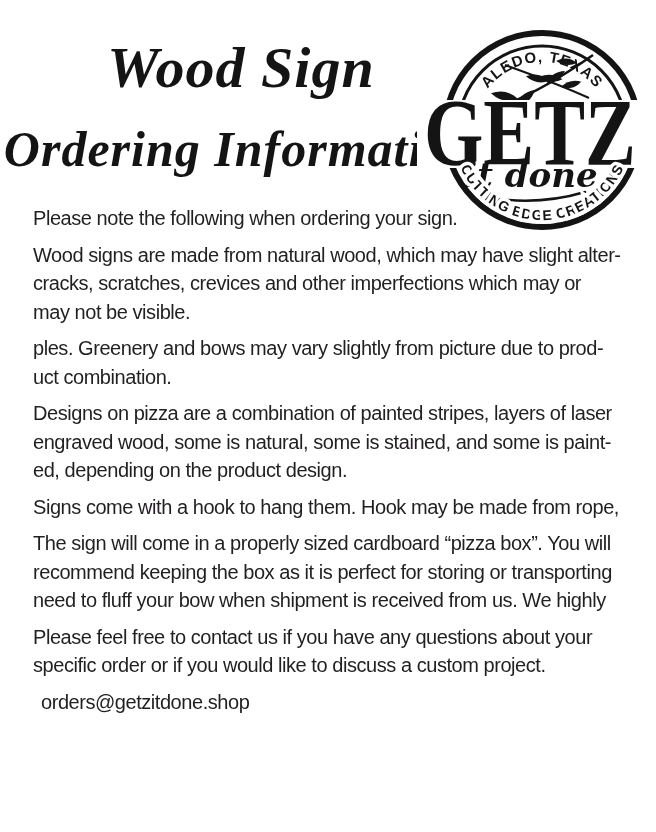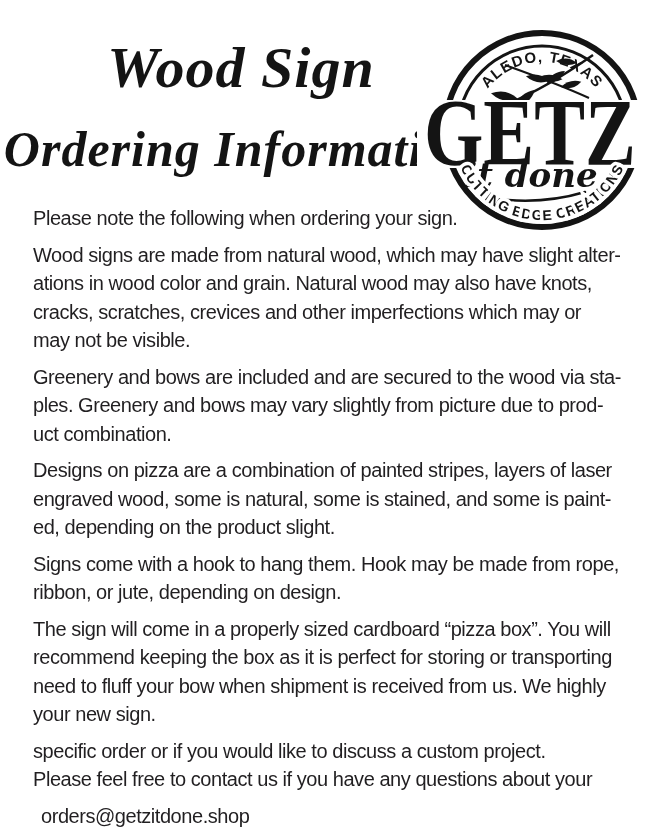--- a/index.html
+++ b/index.html
@@ -100,50 +100,46 @@
   </div>
 
   <main class="body-text">
 
     <p class="para">
       <span class="line">Please note the following when ordering your sign.</span>
     </p>
 
     <p class="para">
       <span class="line">Wood signs are made from natural wood, which may have slight alter-</span>
-      <span class="line">ations in wood color and grain. Natural wood may also have knots,</span>
       <span class="line">cracks, scratches, crevices and other imperfections which may or</span>
       <span class="line">may not be visible.</span>
     </p>
 
     <p class="para">
-      <span class="line">Greenery and bows are included and are secured to the wood via sta-</span>
       <span class="line">ples. Greenery and bows may vary slightly from picture due to prod-</span>
       <span class="line">uct combination.</span>
     </p>
 
     <p class="para">
       <span class="line">Designs on pizza are a combination of painted stripes, layers of laser</span>
       <span class="line">engraved wood, some is natural, some is stained, and some is paint-</span>
-      <span class="line">ed, depending on the product slight.</span>
+      <span class="line">ed, depending on the product design.</span>
     </p>
 
     <p class="para">
       <span class="line">Signs come with a hook to hang them. Hook may be made from rope,</span>
-      <span class="line">ribbon, or jute, depending on design.</span>
     </p>
 
     <p class="para">
       <span class="line">The sign will come in a properly sized cardboard “pizza box”. You will</span>
       <span class="line">recommend keeping the box as it is perfect for storing or transporting</span>
       <span class="line">need to fluff your bow when shipment is received from us. We highly</span>
-      <span class="line">your new sign.</span>
     </p>
 
     <p class="para">
+      <span class="line">Please feel free to contact us if you have any questions about your</span>
       <span class="line">specific order or if you would like to discuss a custom project.</span>
-      <span class="line">Please feel free to contact us if you have any questions about your</span>
     </p>
 
     <p class="para email">orders@getzitdone.shop</p>
 
   </main>
 </div>
 
 </body></html>

